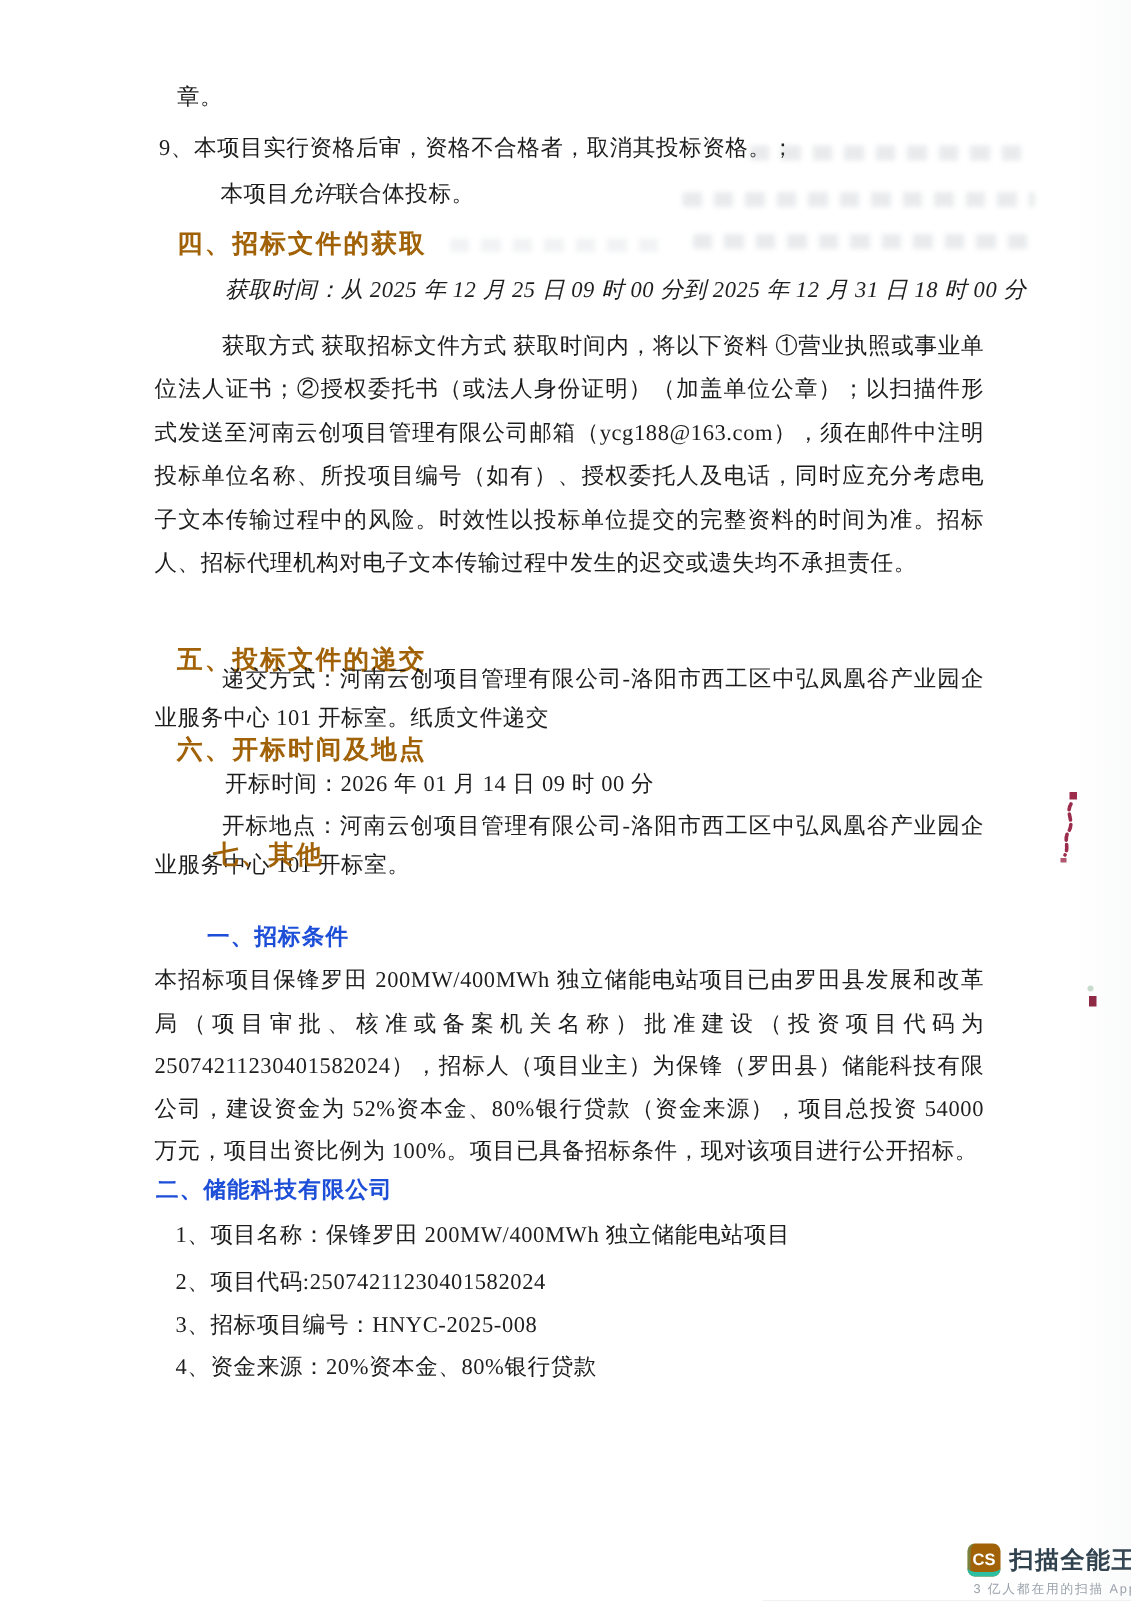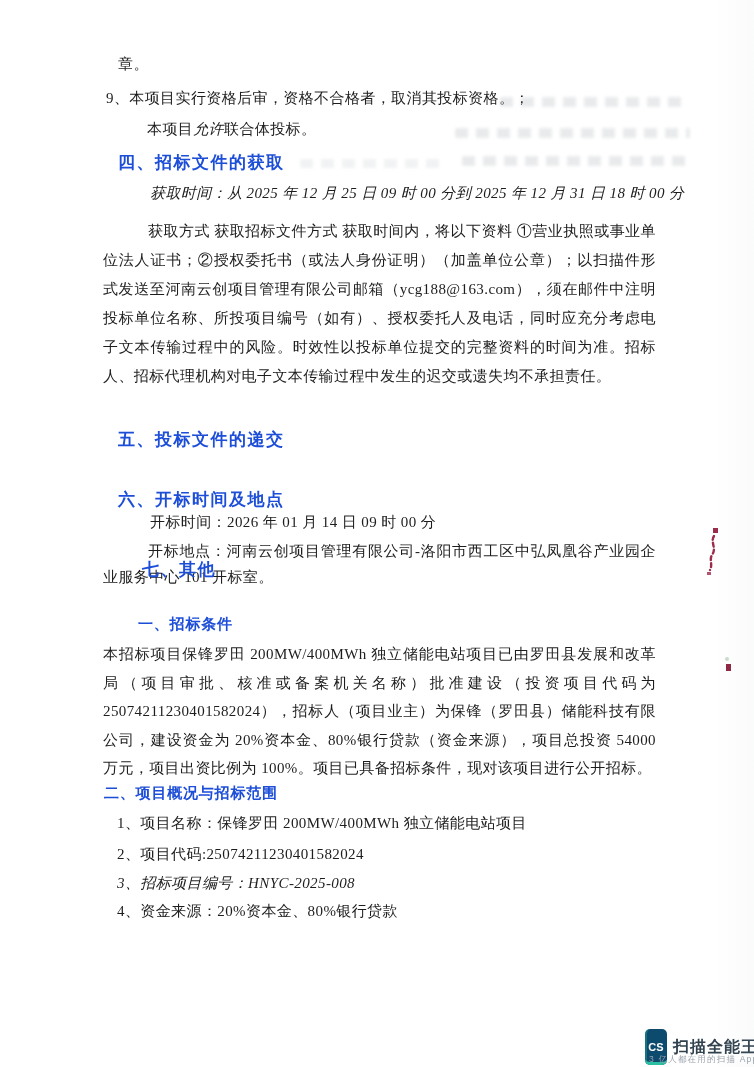--- a/index.html
+++ b/index.html
@@ -16,41 +16,41 @@
   }
   .abs{position:absolute;}
   .body-line{font-size:15px;letter-spacing:.4px;white-space:nowrap;}
   .para{width:553px;font-size:15px;letter-spacing:.4px;text-align:justify;}
   .indent3{text-indent:3em;}
   .lh29{line-height:29px;}
   .lh26{line-height:26px;}
   .lh28{line-height:28.5px;}
   .h-main{
     font-family:"Liberation Sans","DejaVu Sans",sans-serif;
-    font-weight:bold;font-size:17px;letter-spacing:1.5px;white-space:nowrap;color:#1d4ed8;text-align:center;
+    font-weight:bold;font-size:17px;letter-spacing:1.5px;white-space:nowrap;color:#a16207;text-align:center;
   }
   .h-sub{
     font-family:"Liberation Sans","DejaVu Sans",sans-serif;
     font-weight:bold;font-size:15px;letter-spacing:.8px;white-space:nowrap;color:#1d4ed8;
   }
   .italic-run{font-style:italic;}
   
   .ghost{
     position:absolute;border-radius:2px;filter:blur(1.8px);opacity:.45;
     background:repeating-linear-gradient(90deg,
       rgba(128,137,146,.38) 0 13px, rgba(128,137,146,0) 13px 21px);
   }
   .ghost.light{opacity:.28;}
   
   .red-dot{position:absolute;background:#8e2743;}
   .green-dot{position:absolute;background:#9fbfa6;opacity:.55;border-radius:50%;}
   
   .wm{position:absolute;display:flex;align-items:center;gap:6px;}
   .cs-badge{
-    width:22px;height:36px;border-radius:5px;background:#0c4a6e;
+    width:22px;height:22px;border-radius:5px;background:#a16207;
     color:#fff;display:flex;align-items:center;justify-content:center;
     font-family:"Liberation Sans","DejaVu Sans",sans-serif;font-weight:bold;font-size:11px;
     box-shadow:inset 0 -5px 0 -2px #2bbfa4, inset 3px 0 0 -1px rgba(43,191,164,.35);
   }
   .wm-brand{
     font-family:"Liberation Sans","DejaVu Sans",sans-serif;font-weight:bold;
     font-size:16px;color:#31424f;letter-spacing:1px;white-space:nowrap;
   }
   .wm-tagline{
     position:absolute;font-family:"Liberation Sans","DejaVu Sans",sans-serif;
@@ -72,40 +72,41 @@
 
   <div class="abs h-main" style="left:118px;top:151px;">四、招标文件的获取</div>
 
   <div class="abs body-line" style="left:150px;top:184px;font-style:italic;">获取时间：从 2025 年 12 月 25 日  09 时 00 分到 2025 年 12 月 31 日  18 时 00 分</div>
 
   <div class="abs para indent3 lh29" style="left:103px;top:217px;">获取方式 获取招标文件方式 获取时间内，将以下资料 ①营业执照或事业单位法人证书；②授权委托书（或法人身份证明）（加盖单位公章）；以扫描件形式发送至河南云创项目管理有限公司邮箱（ycg188@163.com），须在邮件中注明投标单位名称、所投项目编号（如有）、授权委托人及电话，同时应充分考虑电子文本传输过程中的风险。时效性以投标单位提交的完整资料的时间为准。招标人、招标代理机构对电子文本传输过程中发生的迟交或遗失均不承担责任。</div>
 
   <div class="abs h-main" style="left:118px;top:384px;margin-top:44px;">五、投标文件的递交</div>
 
 
+  <div class="abs para indent3 lh26" style="left:103px;top:440px;">递交方式：河南云创项目管理有限公司-洛阳市西工区中弘凤凰谷产业园企业服务中心 101 开标室。纸质文件递交</div>
 
   <div class="abs h-main" style="left:118px;top:488px;">六、开标时间及地点</div>
 
   <div class="abs body-line" style="left:150px;top:513px;">开标时间：2026 年 01 月 14 日  09 时 00 分</div>
 
   <div class="abs para indent3 lh26" style="left:103px;top:538px;">开标地点：河南云创项目管理有限公司-洛阳市西工区中弘凤凰谷产业园企业服务中心 101 开标室。</div>
 
   <div class="abs h-main" style="left:118px;top:558px;margin-left:24px;">七、其他</div>
 
   <div class="abs h-sub" style="left:138px;top:615px;">一、招标条件</div>
 
-  <div class="abs para lh28" style="left:103px;top:640px;">本招标项目保锋罗田 200MW/400MWh 独立储能电站项目已由罗田县发展和改革局（项目审批、核准或备案机关名称）批准建设（投资项目代码为 25074211230401582024），招标人（项目业主）为保锋（罗田县）储能科技有限公司，建设资金为 20%资本金、80%银行贷款（资金来源），项目总投资 54000 万元，项目出资比例为 100%。项目已具备招标条件，现对该项目进行公开招标。</div>
+  <div class="abs para lh28" style="left:103px;top:640px;">本招标项目保锋罗田 200MW/400MWh 独立储能电站项目已由罗田县发展和改革局（项目审批、核准或备案机关名称）批准建设（投资项目代码为 25074211230401582024），招标人（项目业主）为保锋（罗田县）储能科技有限公司，建设资金为 52%资本金、80%银行贷款（资金来源），项目总投资 54000 万元，项目出资比例为 100%。项目已具备招标条件，现对该项目进行公开招标。</div>
 
-  <div class="abs h-sub" style="left:104px;top:784px;">二、项目概况与招标范围</div>
+  <div class="abs h-sub" style="left:104px;top:784px;">二、储能科技有限公司</div>
 
   <div class="abs body-line" style="left:117px;top:814px;">1、项目名称：保锋罗田 200MW/400MWh 独立储能电站项目</div>
 
   <div class="abs body-line" style="left:117px;top:845px;">2、项目代码:25074211230401582024</div>
 
-  <div class="abs body-line" style="left:117px;top:874px;font-style:italic;">3、招标项目编号：HNYC-2025-008</div>
+  <div class="abs body-line" style="left:117px;top:874px;">3、招标项目编号：HNYC-2025-008</div>
 
   <div class="abs body-line" style="left:117px;top:902px;">4、资金来源：20%资本金、80%银行贷款</div>
 
   <div class="ghost" style="left:500px;top:97px;width:185px;height:10px;"></div>
   <div class="ghost" style="left:455px;top:128px;width:235px;height:10px;"></div>
   <div class="ghost" style="left:462px;top:156px;width:225px;height:10px;"></div>
   <div class="ghost light" style="left:300px;top:159px;width:140px;height:9px;"></div>
 
   <div class="abs" style="left:700px;top:524px;width:26px;height:56px;">
     <svg width="26" height="56" viewBox="0 0 26 56">

